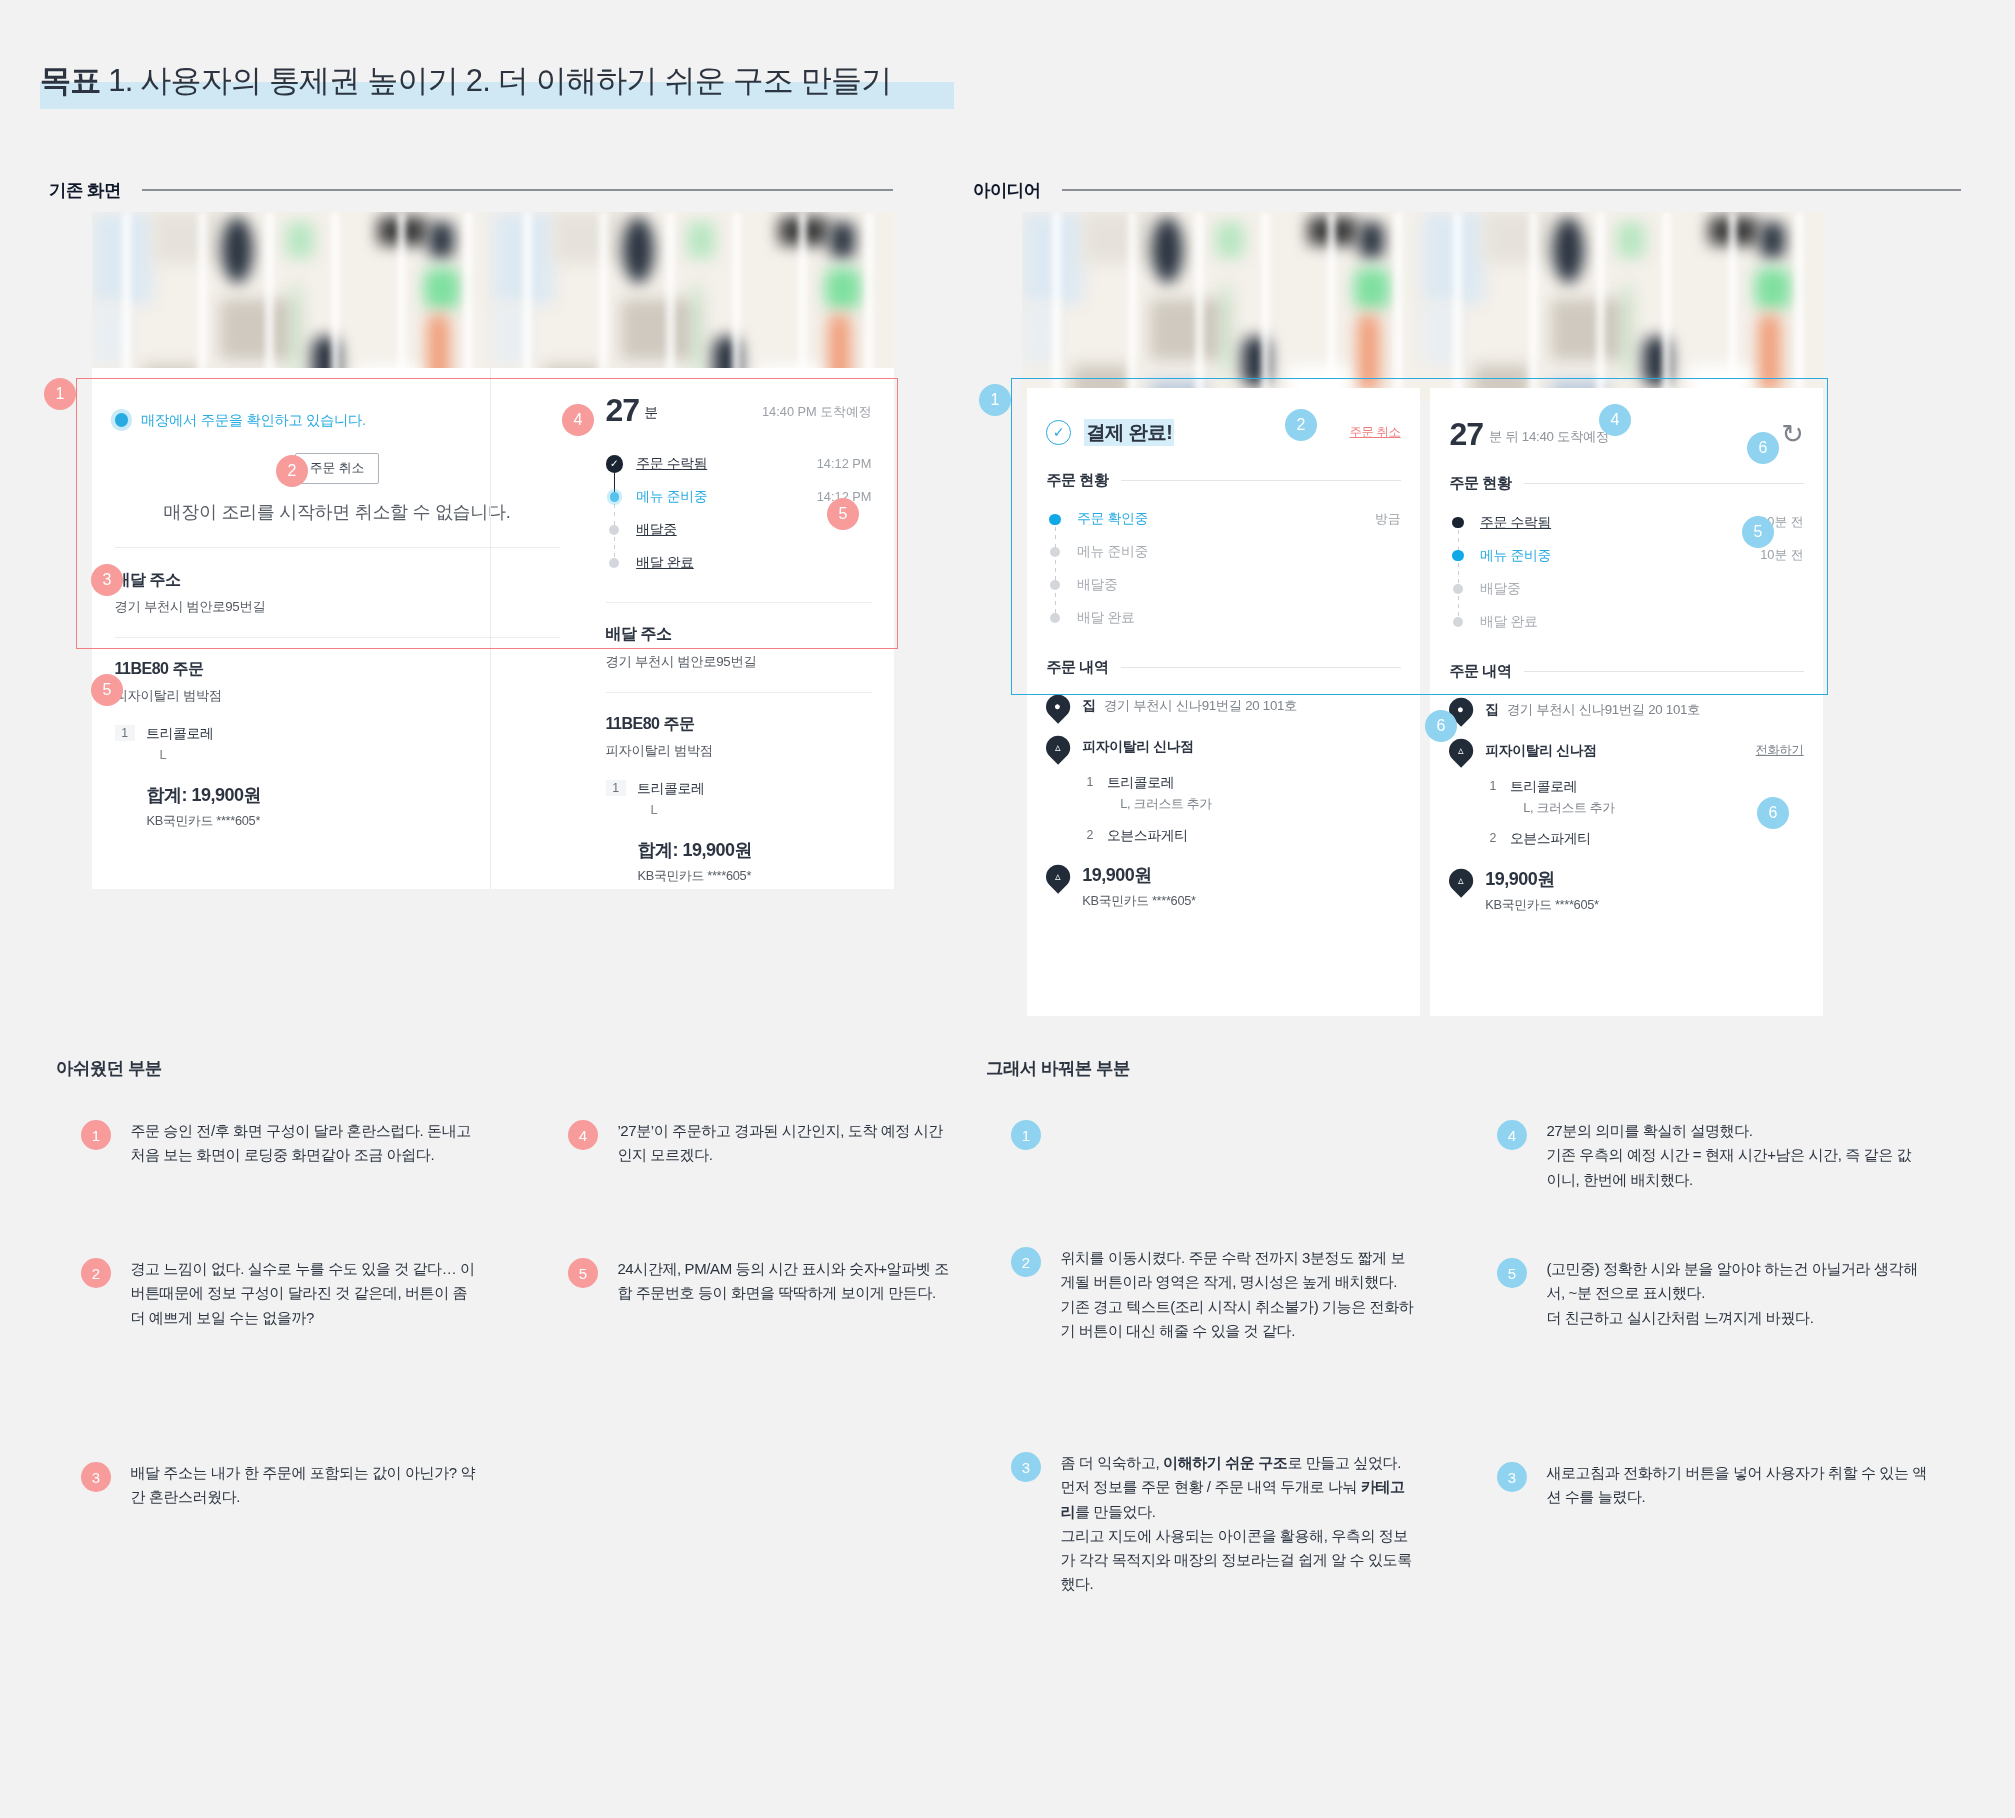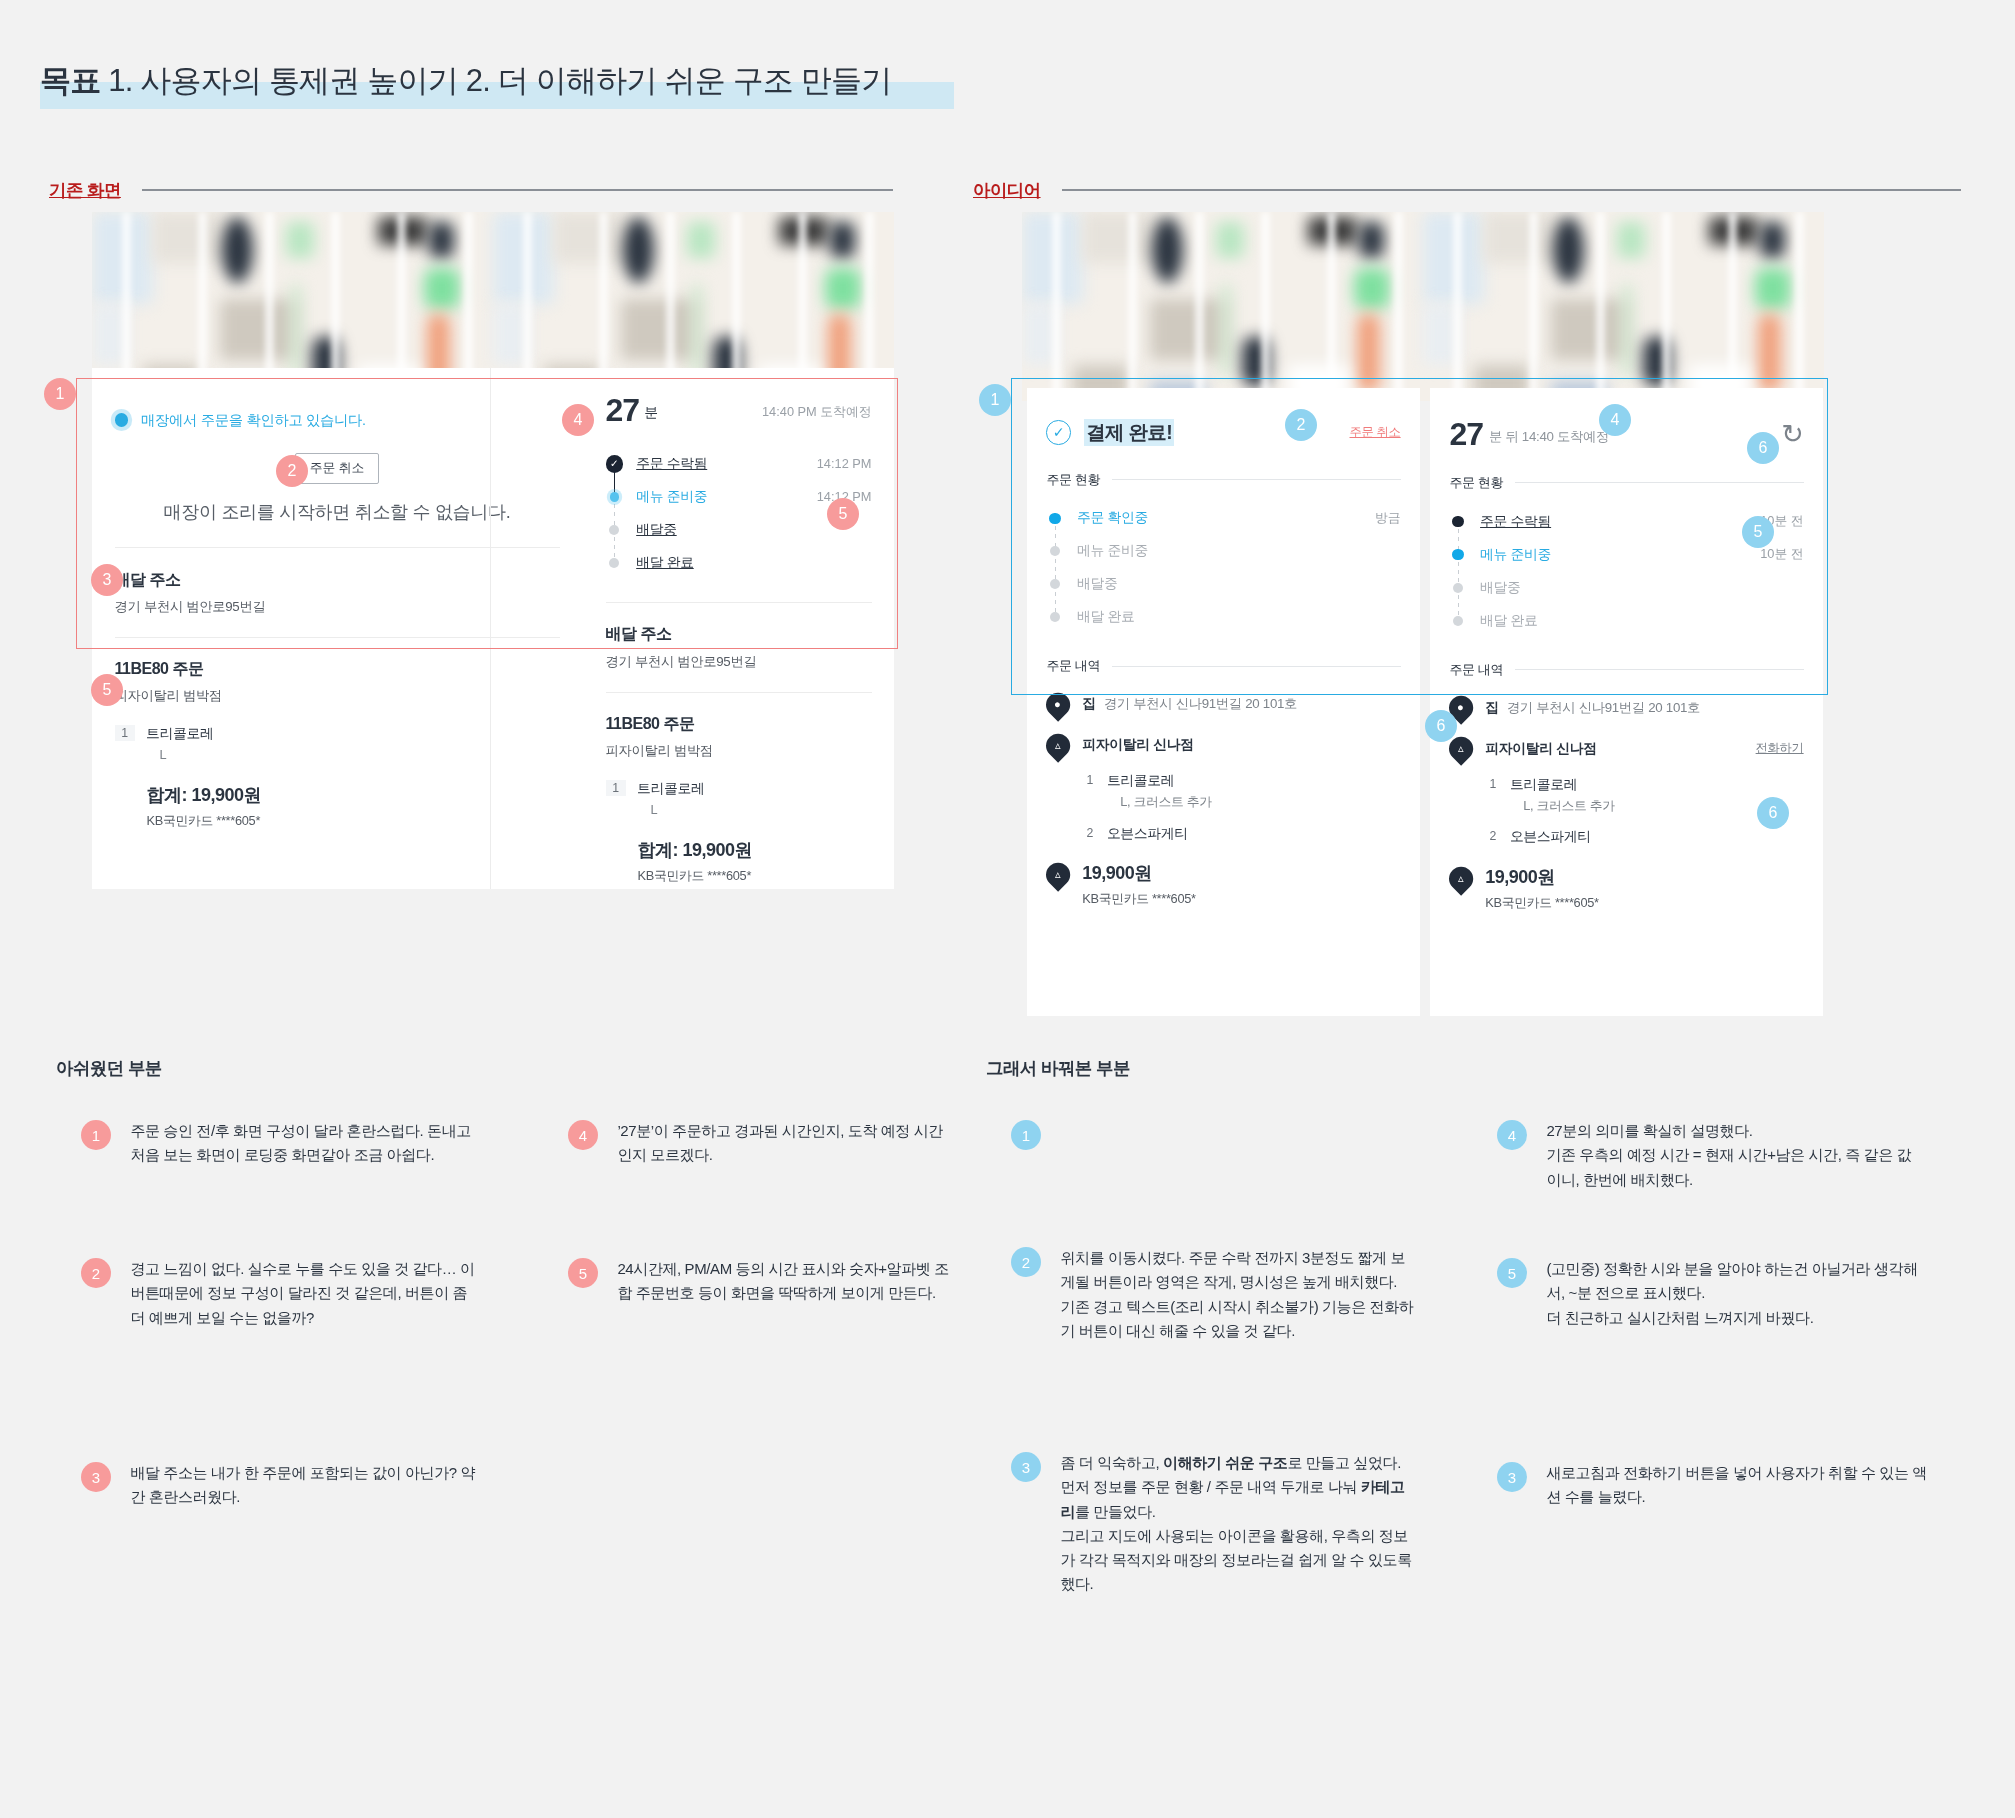--- a/index.html
+++ b/index.html
@@ -25,21 +25,21 @@
     white-space: nowrap;
     color: #2b3440;
     font-weight: 400;
   }
   .title-text b { font-weight: 700; }
 
   
   .sec-head { position: absolute; display: flex; align-items: center; }
   .sec-head .lbl {
     font-size: 17.4px; font-weight: 700; letter-spacing: -0.5px;
-    color: #b91c1c; white-space: nowrap; text-decoration: underline;
+    color: #0f172a; white-space: nowrap;
   }
   .sec-head .rule { height: 1.5px; background: #8a8f96; margin-left: 21.5px; }
 
   #sec-orig { left: 49px; top: 178px; width: 848px; }
   #sec-orig .rule { width: 751px; }
   #sec-idea { left: 973px; top: 178px; width: 996px; }
   #sec-idea .rule { width: 899px; }
 
   
   .mapbg { position: absolute; overflow: hidden; background: #f3efe9; }
@@ -169,21 +169,21 @@
   }
   .link-cancel {
     margin-left: auto; font-size: 12.3px; color: #f07b7b;
     text-decoration: underline; letter-spacing: -0.3px;
   }
   .link-call {
     margin-left: auto; font-size: 12.3px; color: #7c838b;
     text-decoration: underline; letter-spacing: -0.3px;
   }
   .cat-head { display: flex; align-items: center; }
-  .cat-head .t { font-size: 13px; font-weight: 400; letter-spacing: -0.4px; white-space: nowrap; }
+  .cat-head .t { font-size: 15px; font-weight: 700; letter-spacing: -0.4px; white-space: nowrap; }
   .cat-head .l { flex: 1; height: 1px; background: #e3e6e9; margin-left: 12.3px; }
 
   .refresh-icon { margin-left: auto; color: #7c838b; }
 
   .pin {
     width: 23.5px; height: 23.5px; flex: 0 0 23.5px;
     background: #222b38; border-radius: 50% 50% 50% 0;
     transform: rotate(-45deg);
     display: flex; align-items: center; justify-content: center;
     position: relative;

